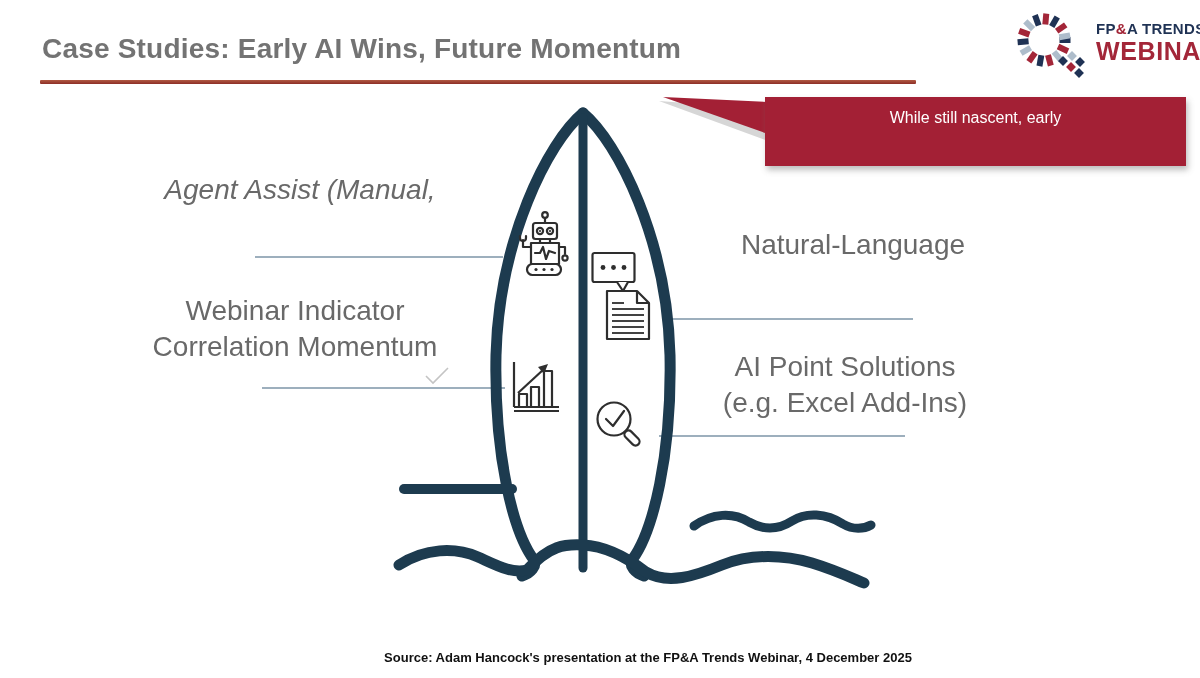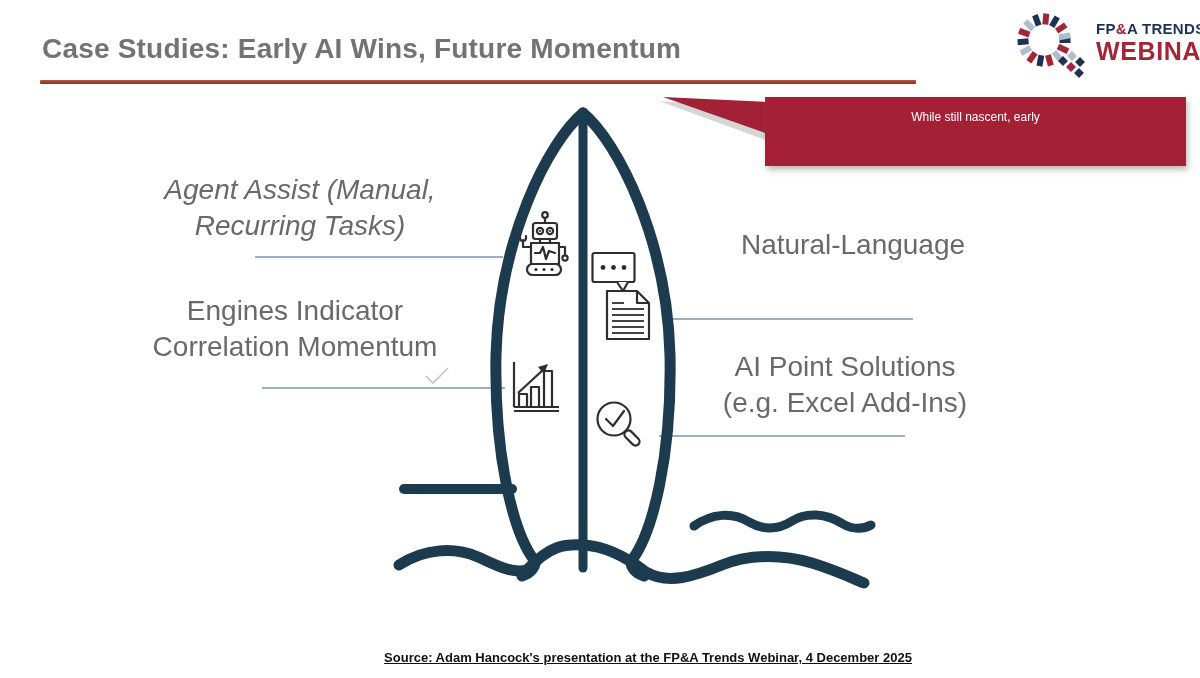--- a/index.html
+++ b/index.html
@@ -11,42 +11,42 @@
   .title-rule{position:absolute;left:40px;top:80px;width:876px;height:4px;
          background:linear-gradient(180deg,#b15a43 0%,#8d2e26 100%);border-radius:1px;}
 
   .logo{position:absolute;left:1008px;top:6px;display:flex;align-items:flex-start;}
   .logo-text{margin-left:2px;padding-top:14px;}
   .logo-l1{font-size:15px;font-weight:bold;color:#1F3254;letter-spacing:0.3px;line-height:18px;white-space:nowrap;}
   .logo-l1 .amp{color:#A32638;}
   .logo-l2{font-size:25px;font-weight:bold;color:#A32638;letter-spacing:0.6px;line-height:26px;}
 
   .callout{position:absolute;left:765px;top:97px;width:421px;height:69px;
-         background:#A32035;color:#ffffff;font-size:12px;line-height:27px;
+         background:#A32035;color:#ffffff;font-size:16px;line-height:27px;
          text-align:center;padding-top:7px;box-sizing:border-box;
          box-shadow:2px 4px 6px rgba(110,110,110,0.45);}
 
   .art{position:absolute;left:0;top:0;}
 
   .lbl{position:absolute;width:330px;text-align:center;color:#696969;
        font-size:28px;line-height:36px;white-space:nowrap;}
   .lbl-agent{left:135px;top:172px;font-style:italic;}
   .lbl-external{left:130px;top:293px;}
   .lbl-natural{left:688px;top:227px;}
   .lbl-aipoint{left:680px;top:349px;}
 
   .icon{position:absolute;}
   .icon-robot{left:516px;top:210px;}
   .icon-chatdoc{left:591px;top:251px;}
   .icon-chart{left:511px;top:361px;}
   .icon-magnifier{left:594px;top:399px;}
   .icon-check{left:424px;top:366px;}
 
   .source{position:absolute;top:650px;left:648px;transform:translateX(-50%);
-          font-size:13px;font-weight:bold;color:#111;white-space:nowrap;text-decoration:underline;}
+          font-size:13px;font-weight:bold;color:#111;white-space:nowrap;}
 </style>
 </head>
 <body>
 
 <div class="slide">
 
   <div class="title">Case Studies: Early AI Wins, Future Momentum</div>
   <div class="title-rule"></div>
 
   <div class="logo">
@@ -173,24 +173,23 @@
       <rect x="34" y="30" width="8" height="18" rx="4" transform="rotate(-45 38 39)"></rect>
     </g>
   </svg>
 
   <svg class="icon icon-check" width="26" height="20" viewBox="0 0 26 20">
     <polyline points="2,10 9,17 24,2" stroke="#c4c4c4" stroke-width="1.6" fill="none"></polyline>
   </svg>
 
   <div class="lbl lbl-agent">
     <div>Agent Assist (Manual,</div>
-    <div>Recurring Tasks)</div>
   </div>
   <div class="lbl lbl-external">
-    <div>Engines Indicator</div>
+    <div>Webinar Indicator</div>
     <div>Correlation Momentum</div>
   </div>
   <div class="lbl lbl-natural">
     <div>Natural-Language</div>
   </div>
   <div class="lbl lbl-aipoint">
     <div>AI Point Solutions</div>
     <div>(e.g. Excel Add-Ins)</div>
   </div>
 

